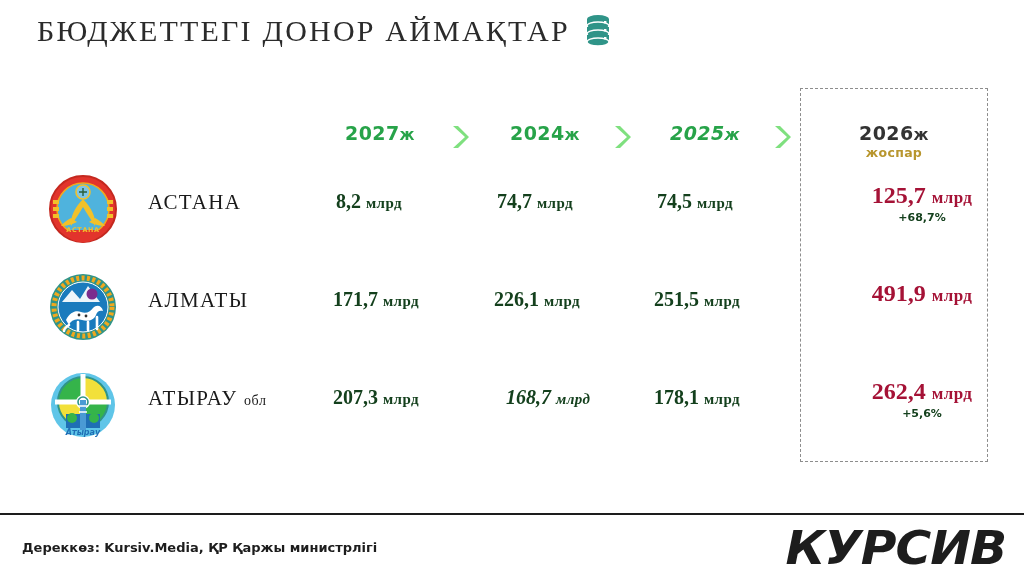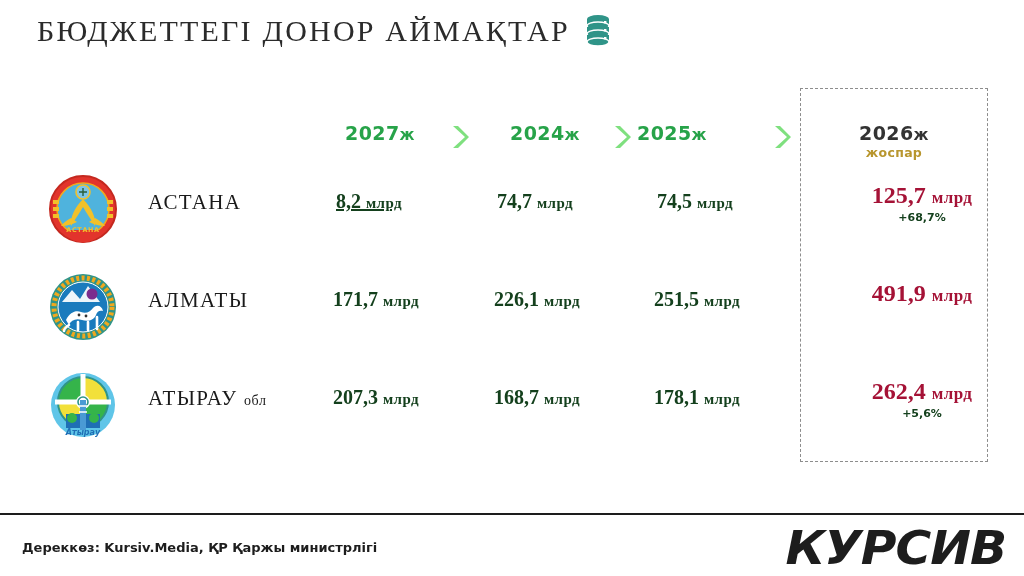--- a/index.html
+++ b/index.html
@@ -222,21 +222,21 @@
   <div class="year-cell" style="left:485px;width:120px;">
     <span>2024</span><span class="suffix">ж</span>
   </div>
 
   <span class="chev" style="left:612px;">
     <svg width="20" height="26" viewBox="0 0 20 26">
         <path d="M3 2 L15 13 L3 24 L8 24 L19 13 L8 2 Z" fill="#7fe07f"></path>
       </svg>
   </span>
 
-  <div class="year-cell" style="left:612px;width:120px;">
+  <div class="year-cell" style="left:645px;width:120px;font-style:italic;">
     <span>2025</span><span class="suffix">ж</span>
   </div>
 
   <span class="chev" style="left:772px;">
     <svg width="20" height="26" viewBox="0 0 20 26">
         <path d="M3 2 L15 13 L3 24 L8 24 L19 13 L8 2 Z" fill="#7fe07f"></path>
       </svg>
   </span>
 
   <div class="year-cell year-plan" style="left:800px;width:188px;">
@@ -262,21 +262,21 @@
       <path d="M14 56 A24 24 0 0 0 56 56 Z" fill="#e2342c"></path>
       <text x="35" y="58" font-family="DejaVu Sans, sans-serif" font-size="6.4" font-weight="bold" fill="#f2c12a" text-anchor="middle" letter-spacing="0.7">АСТАНА</text>
       <path d="M5 26 h6 v4 h-6 z M5 33 h6 v4 h-6 z M5 40 h6 v4 h-6 z" fill="#f2c12a"></path>
       <path d="M59 26 h6 v4 h-6 z M59 33 h6 v4 h-6 z M59 40 h6 v4 h-6 z" fill="#f2c12a"></path>
     </svg>
   </span>
   <div class="region-label">
     <span>АСТАНА</span>
   </div>
 
-  <div class="val" style="left:336px;text-decoration:underline;">
+  <div class="val" style="left:336px;">
     <span>8,2</span>
     <span class="unit">млрд</span>
   </div>
   <div class="val" style="left:497px;">
     <span>74,7</span>
     <span class="unit">млрд</span>
   </div>
   <div class="val" style="left:657px;">
     <span>74,5</span>
     <span class="unit">млрд</span>
@@ -352,21 +352,21 @@
   </span>
   <div class="region-label">
     <span>АТЫРАУ</span>
     <span class="sub">обл</span>
   </div>
 
   <div class="val" style="left:333px;">
     <span>207,3</span>
     <span class="unit">млрд</span>
   </div>
-  <div class="val" style="left:494px;">
+  <div class="val" style="left:506px;font-style:italic;">
     <span>168,7</span>
     <span class="unit">млрд</span>
   </div>
   <div class="val" style="left:654px;">
     <span>178,1</span>
     <span class="unit">млрд</span>
   </div>
   <div class="val-plan">
     <span class="amount">
       <span>262,4</span>

